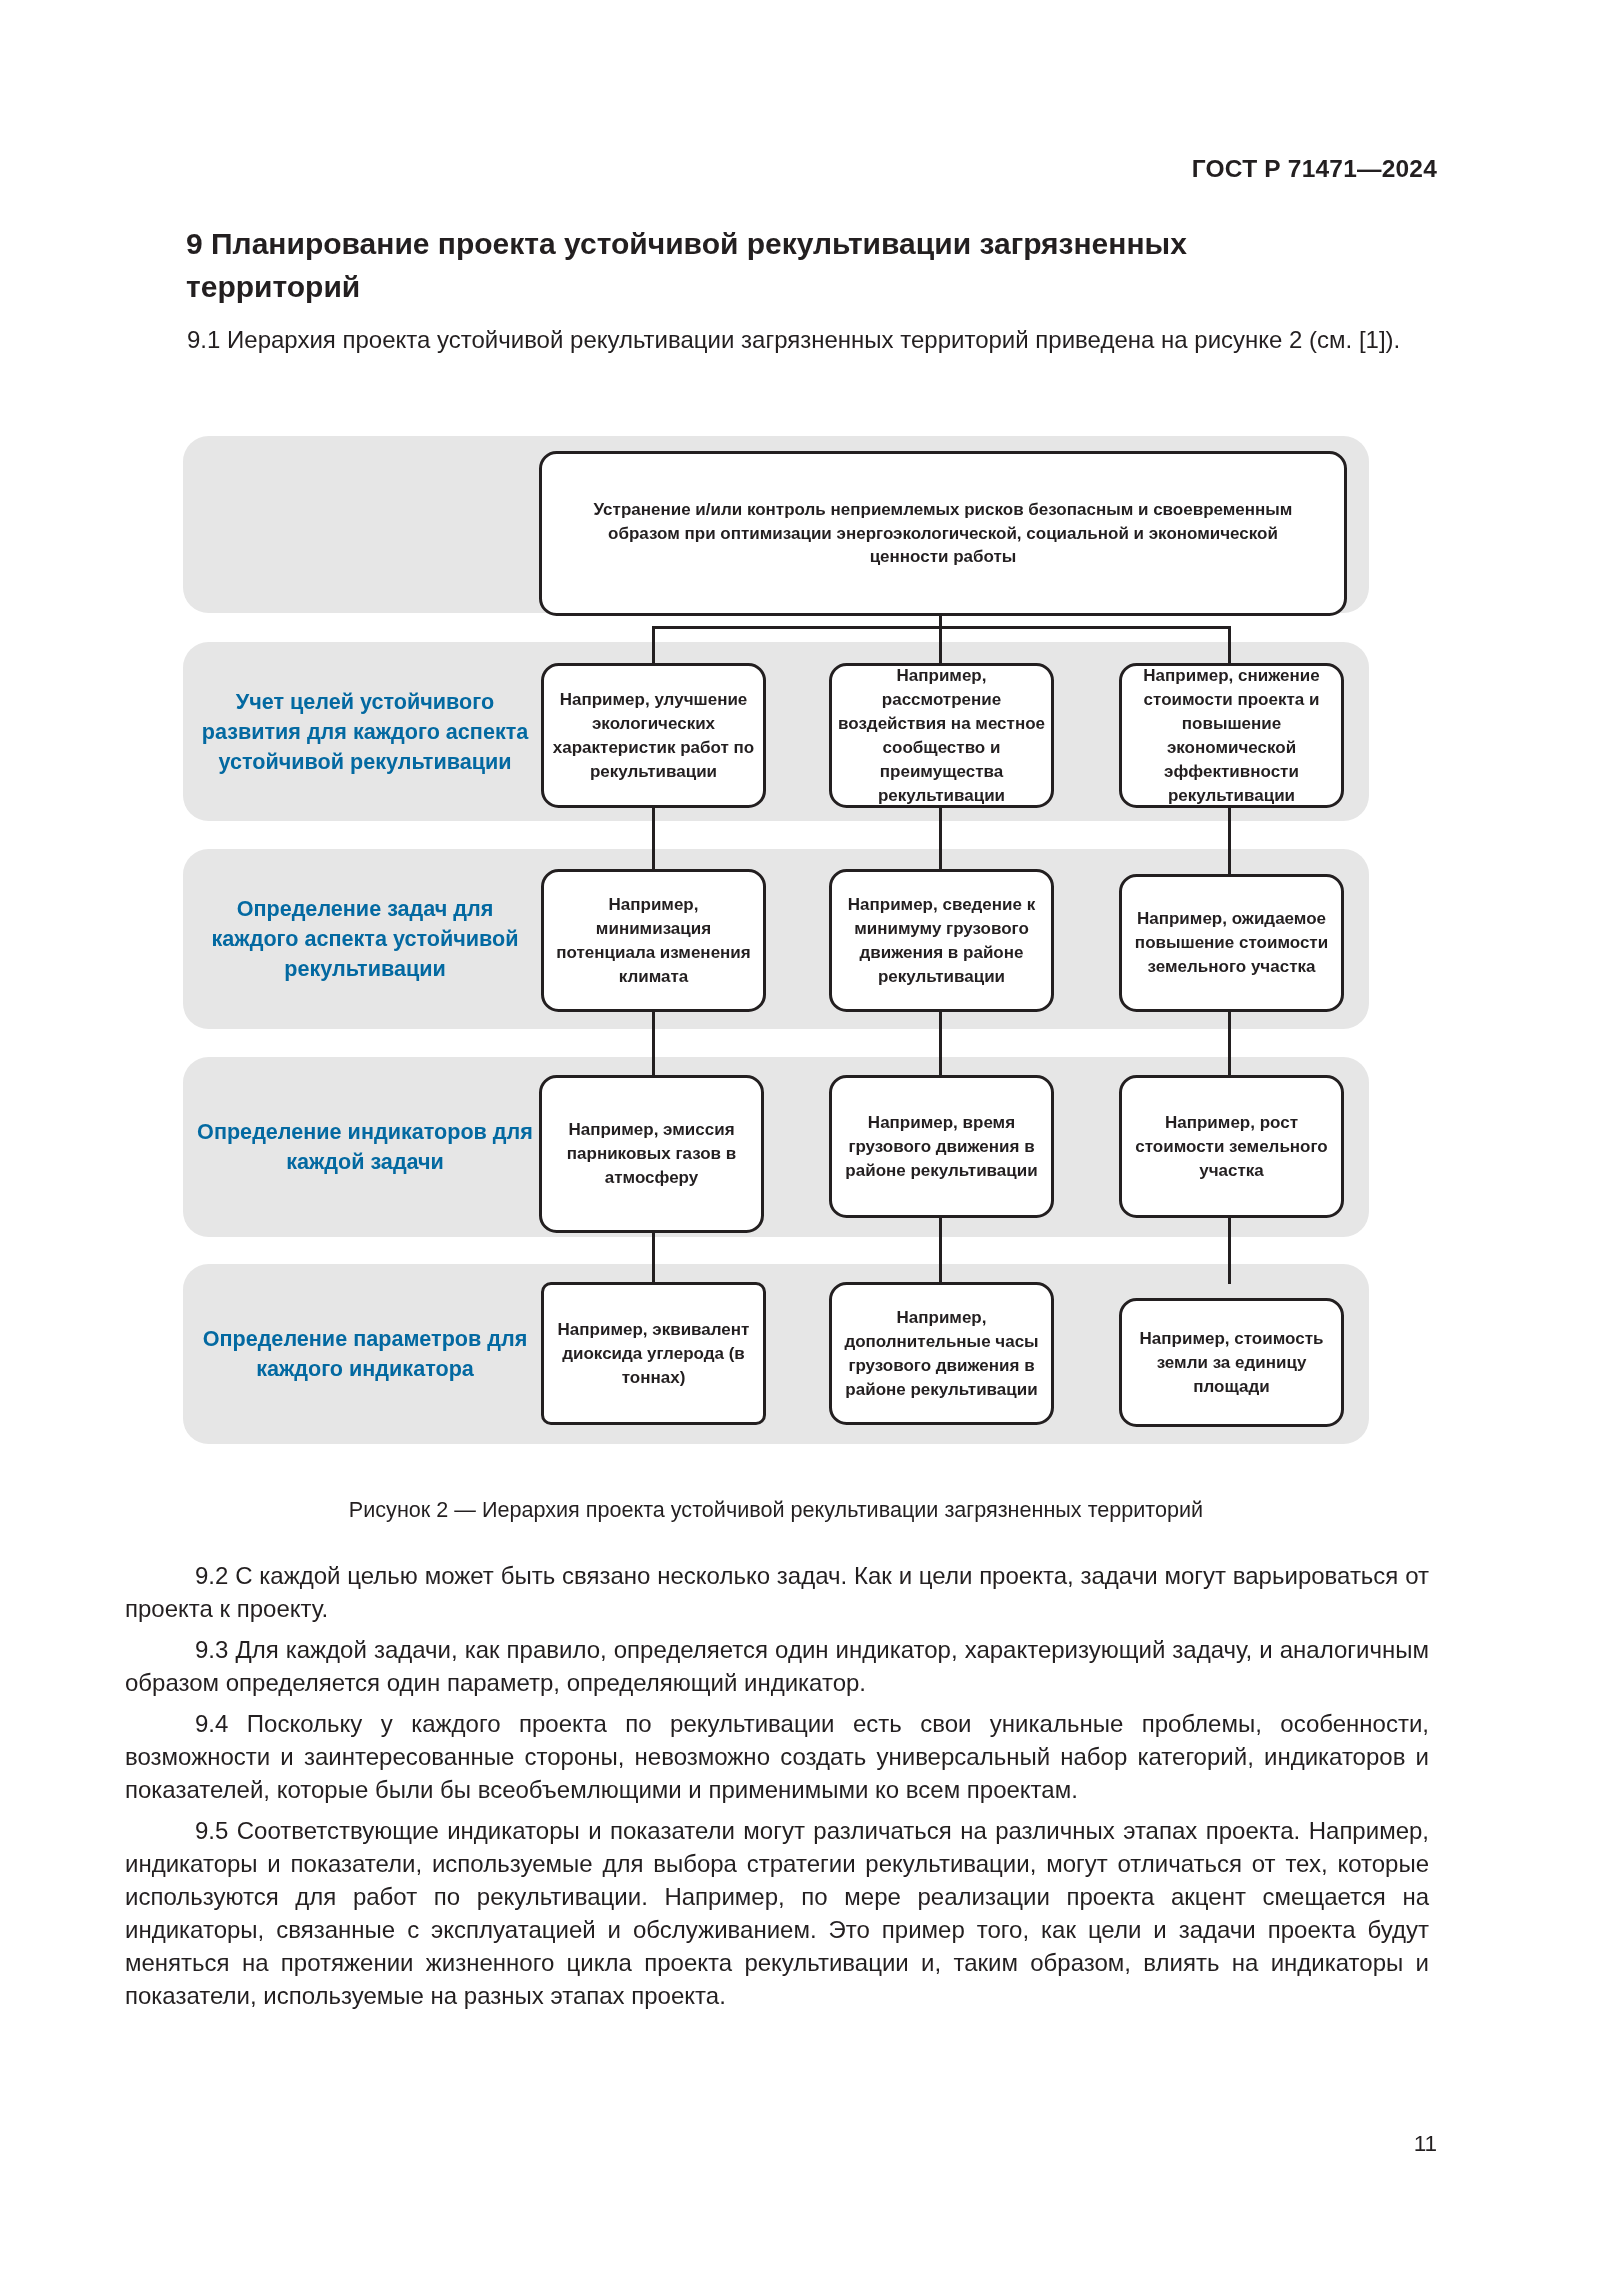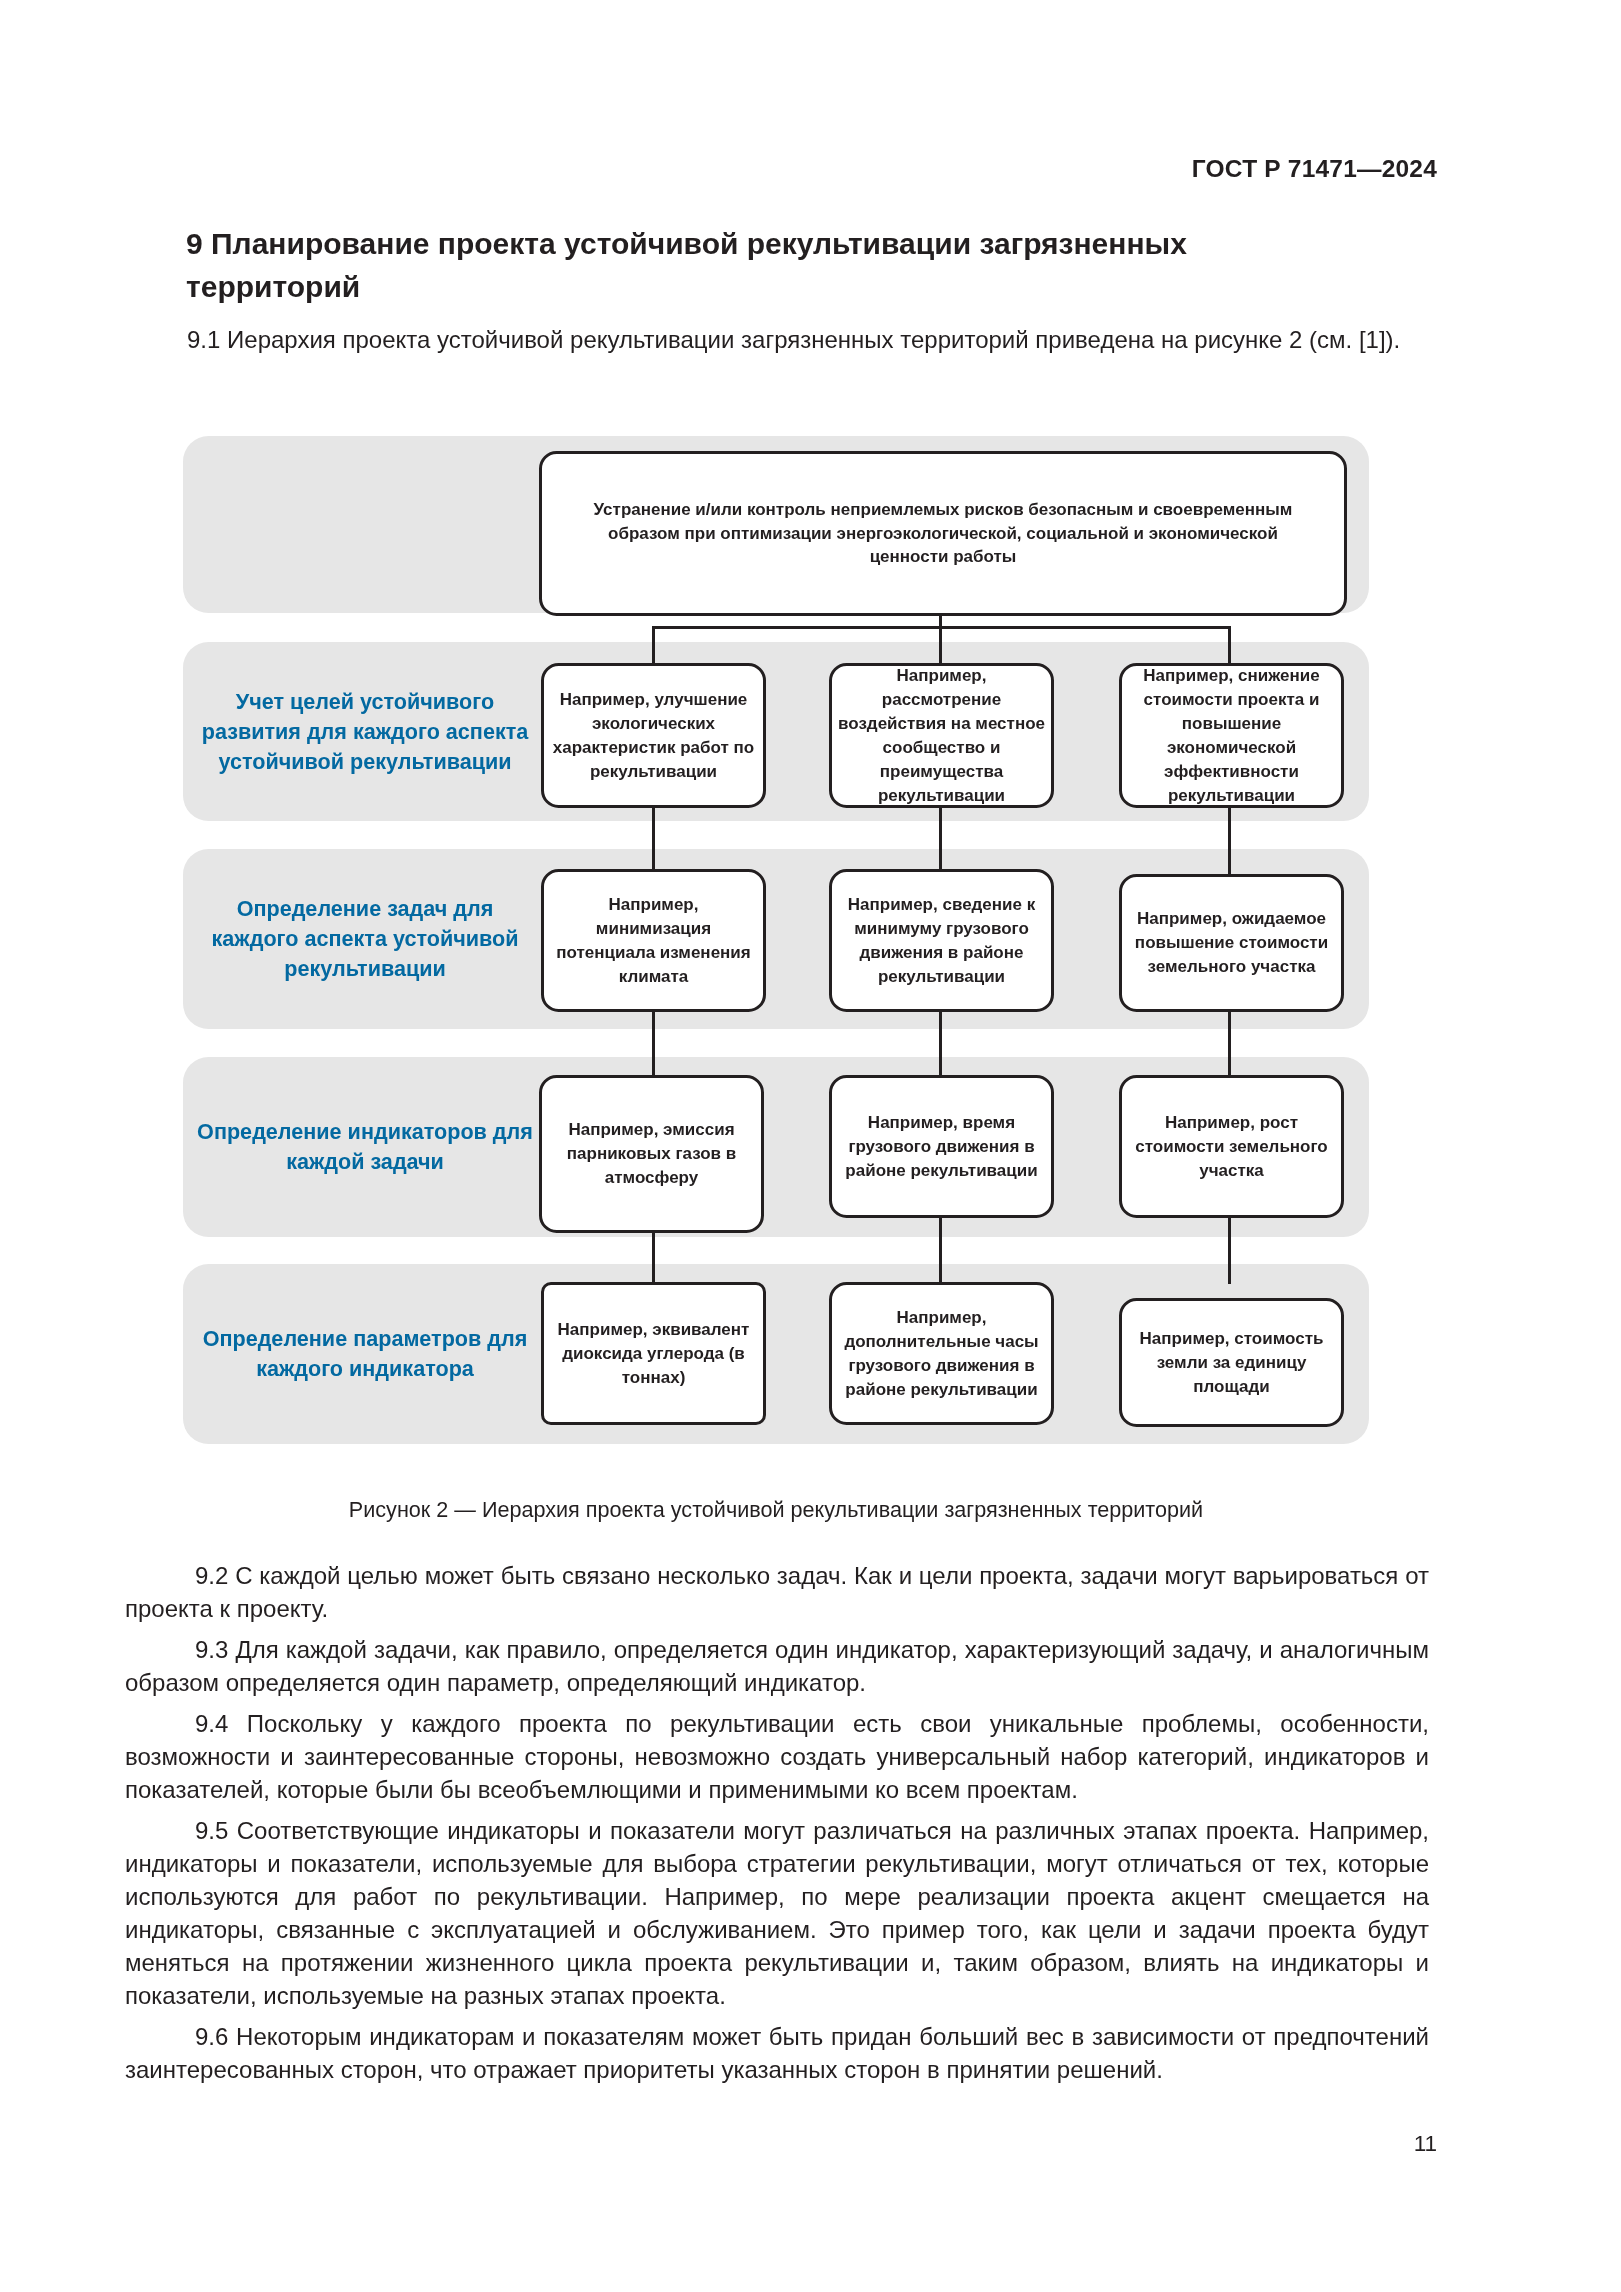--- a/index.html
+++ b/index.html
@@ -111,17 +111,16 @@
     </div>
 </div>
 
 <div class="abs caption">Рисунок 2 — Иерархия проекта устойчивой рекультивации загрязненных территорий</div>
 
 <div class="abs para p-body">
   <p>9.2 С каждой целью может быть связано несколько задач. Как и цели проекта, задачи могут варьироваться от проекта к проекту.</p>
   <p>9.3 Для каждой задачи, как правило, определяется один индикатор, характеризующий задачу, и аналогичным образом определяется один параметр, определяющий индикатор.</p>
   <p>9.4 Поскольку у каждого проекта по рекультивации есть свои уникальные проблемы, особенности, возможности и заинтересованные стороны, невозможно создать универсальный набор категорий, индикаторов и показателей, которые были бы всеобъемлющими и применимыми ко всем проектам.</p>
   <p>9.5 Соответствующие индикаторы и показатели могут различаться на различных этапах проекта. Например, индикаторы и показатели, используемые для выбора стратегии рекультивации, могут отличаться от тех, которые используются для работ по рекультивации. Например, по мере реализации проекта акцент смещается на индикаторы, связанные с эксплуатацией и обслуживанием. Это пример того, как цели и задачи проекта будут меняться на протяжении жизненного цикла проекта рекультивации и, таким образом, влиять на индикаторы и показатели, используемые на разных этапах проекта.</p>
-  <p>9.6 Некоторым индикаторам и показателям может быть придан больший вес в зависимости от предпочтений заинтересованных сторон, что отражает приоритеты указанных сторон в принятии решений.</p>
 </div>
 
 <div class="abs page-number">11</div>
 
 
 </body></html>

